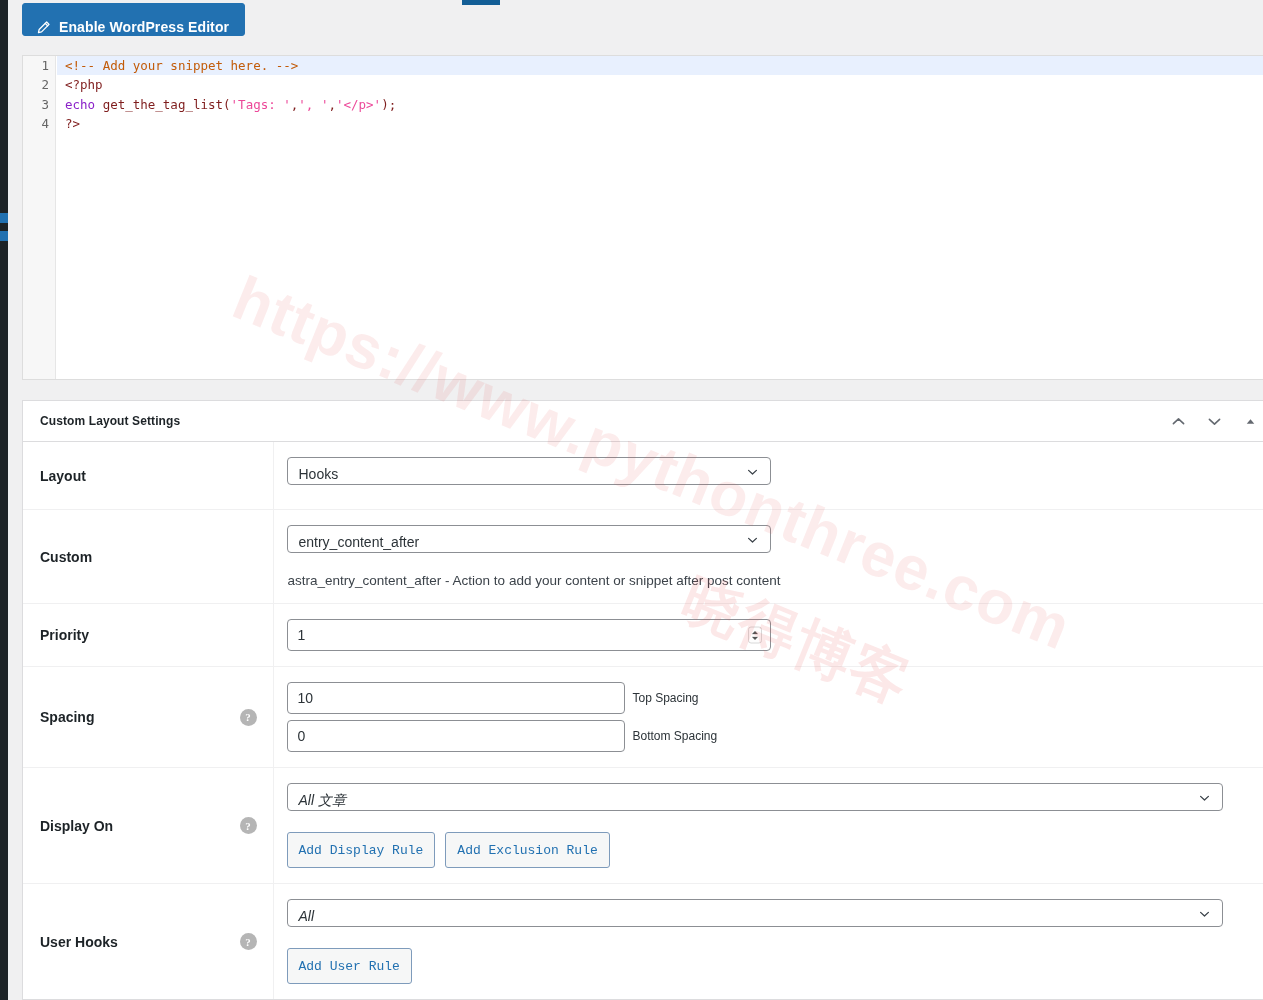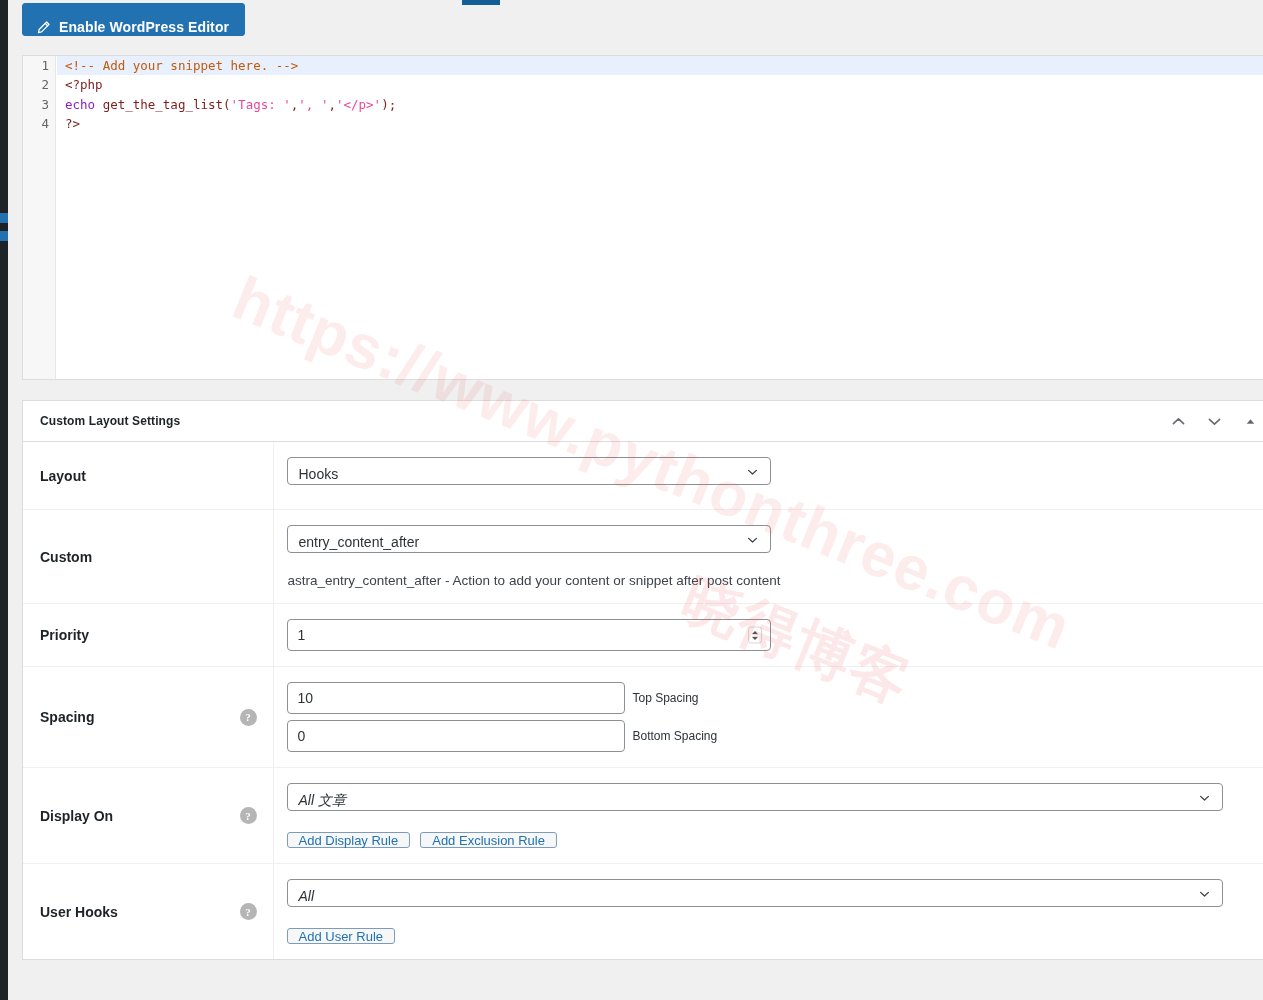--- a/index.html
+++ b/index.html
@@ -246,29 +246,29 @@
     cursor: pointer;
   }
 
   .spacing-row { display: flex; align-items: center; gap: 8px; margin-bottom: 6px; }
   .spacing-row:last-child { margin-bottom: 0; }
   .spacing-label { font-size: 12px; color: #2c3338; }
 
   .btn-secondary {
     display: inline-flex;
     align-items: center;
-    height: 16px;
+    height: 36px;
     padding: 0 11px;
     background: #f6f7f7;
     border: 1px solid #7e9bbb;
     border-radius: 3px;
     color: #2271b1;
     font-size: 13px;
     cursor: pointer;
-    font-family: Liberation Sans, sans-serif;
+    font-family: Liberation Mono, monospace;
   }
   .btn-row { display: flex; gap: 10px; margin-top: 12px; }
 
   .helper-text {
     font-size: 13.5px;
     color: #3c434a;
     margin-top: 11px;
     padding-left: 1px;
   }
 

